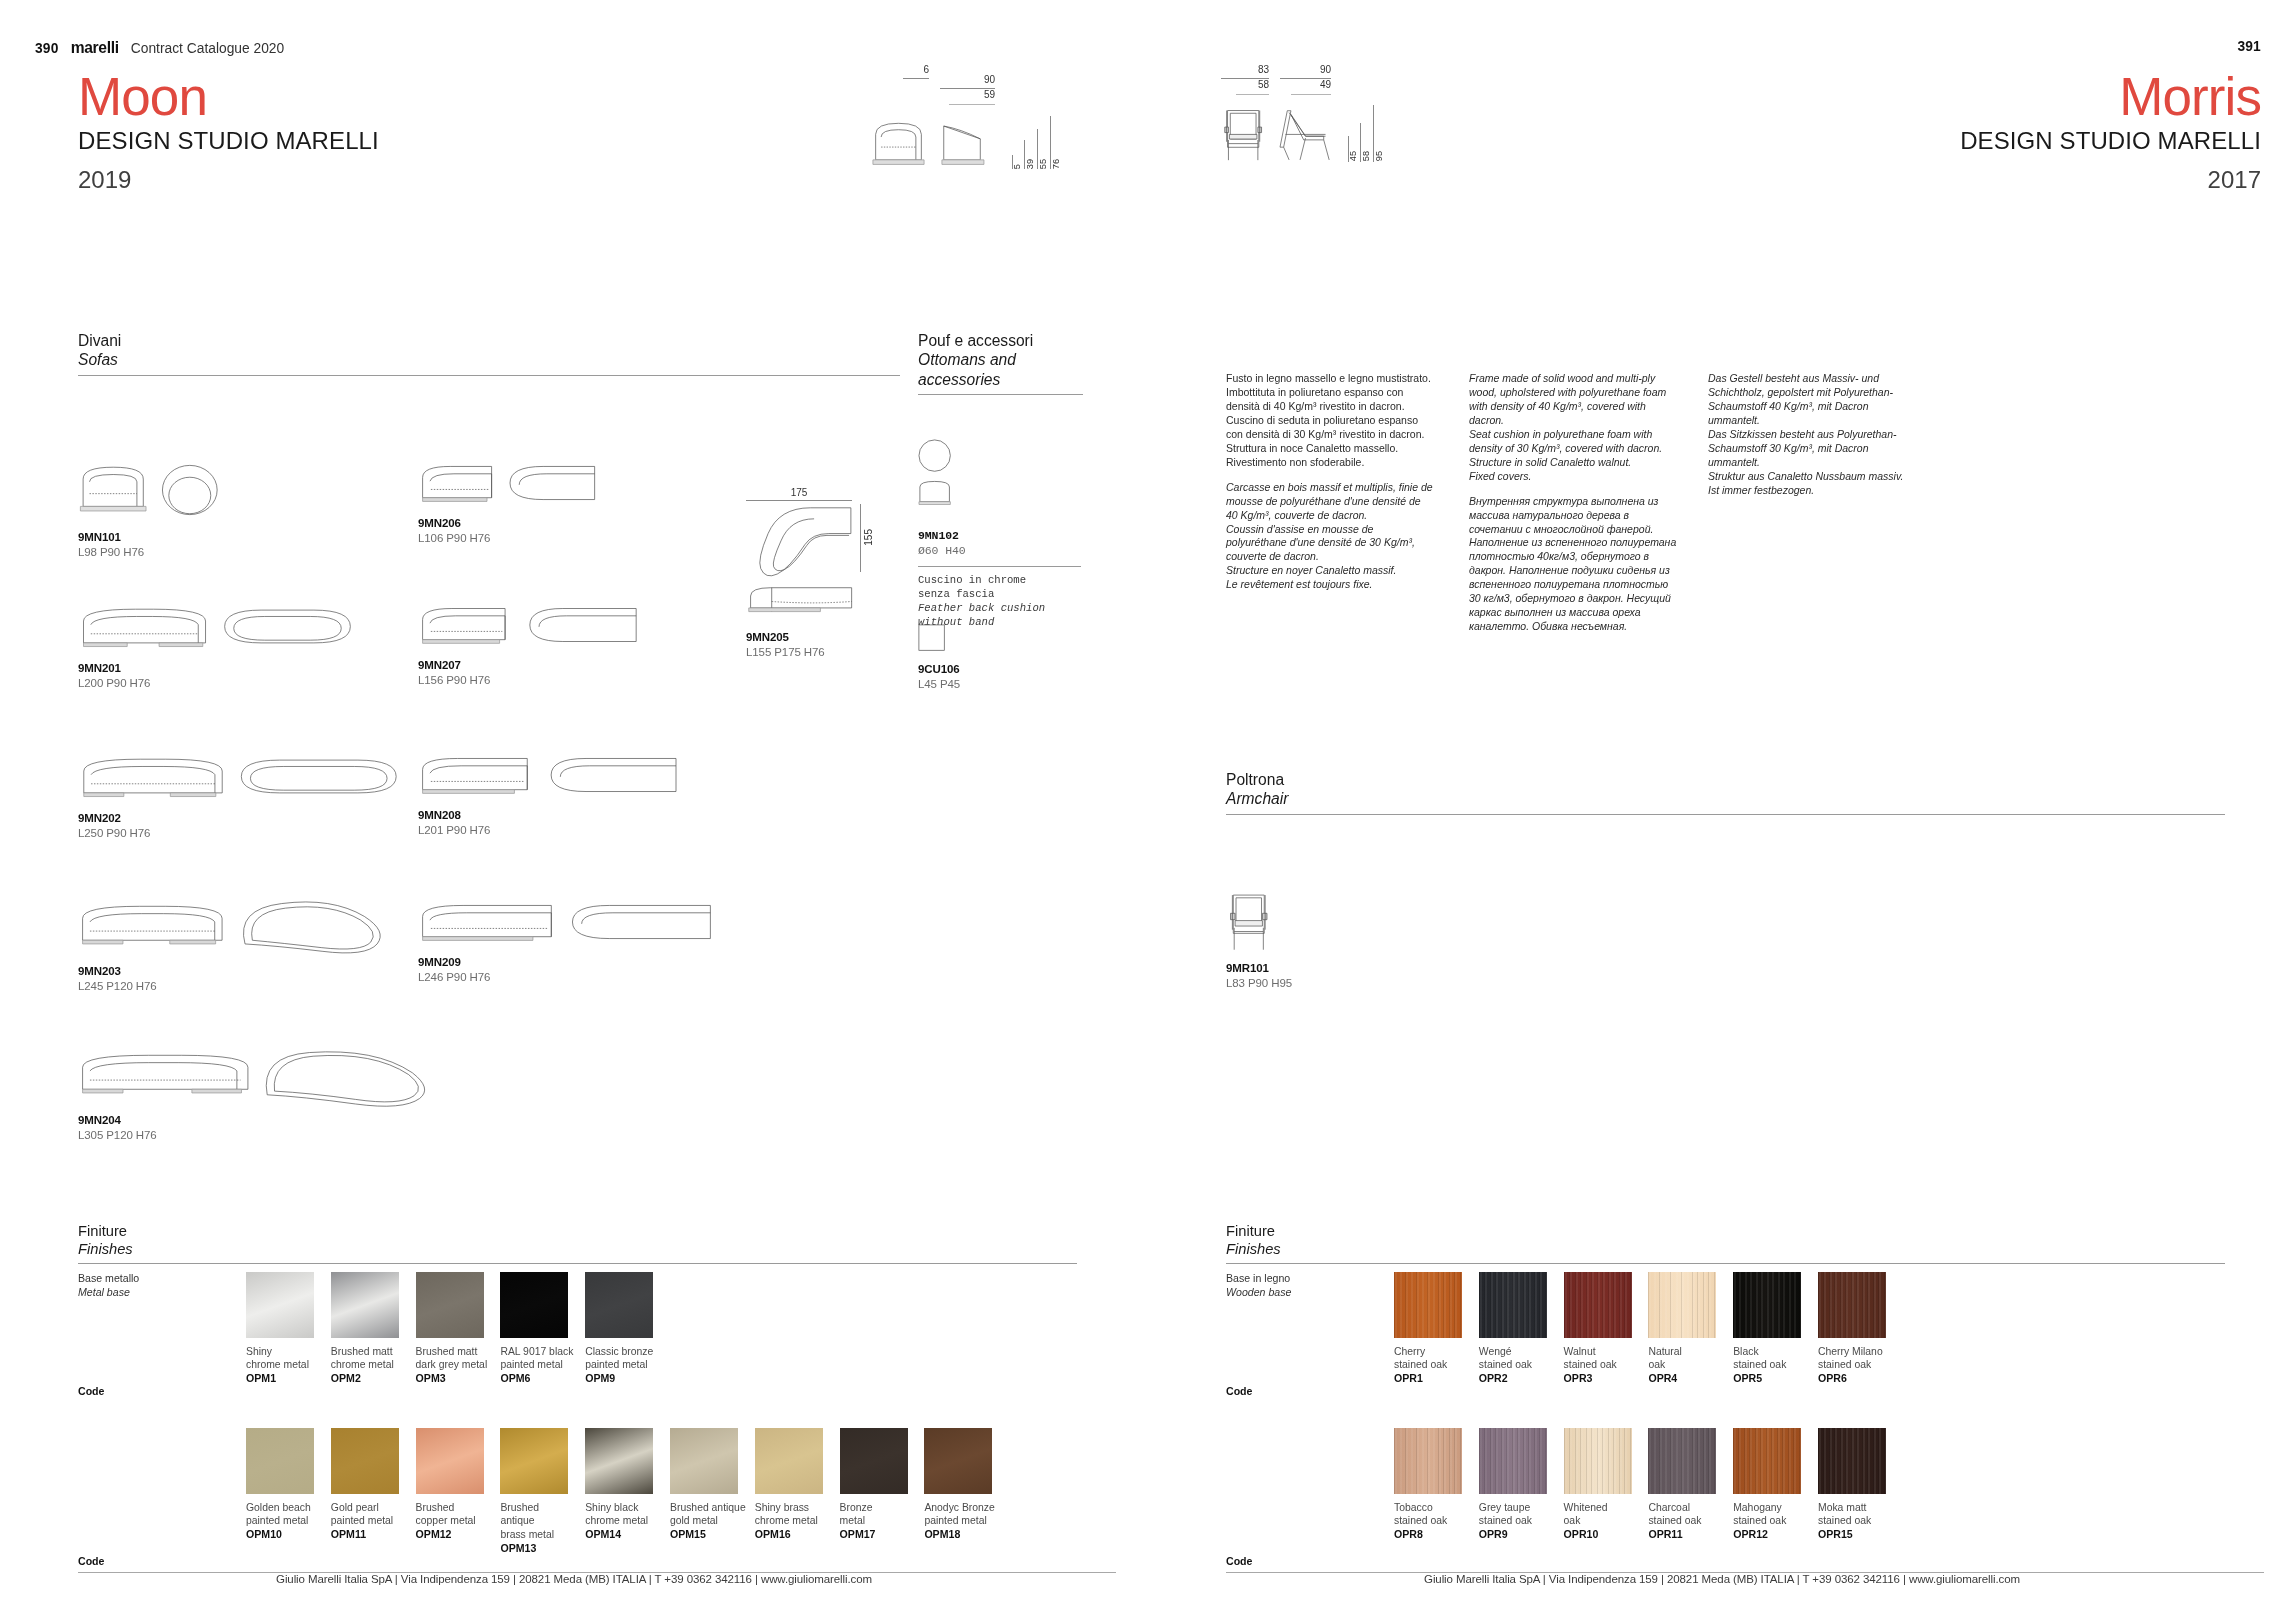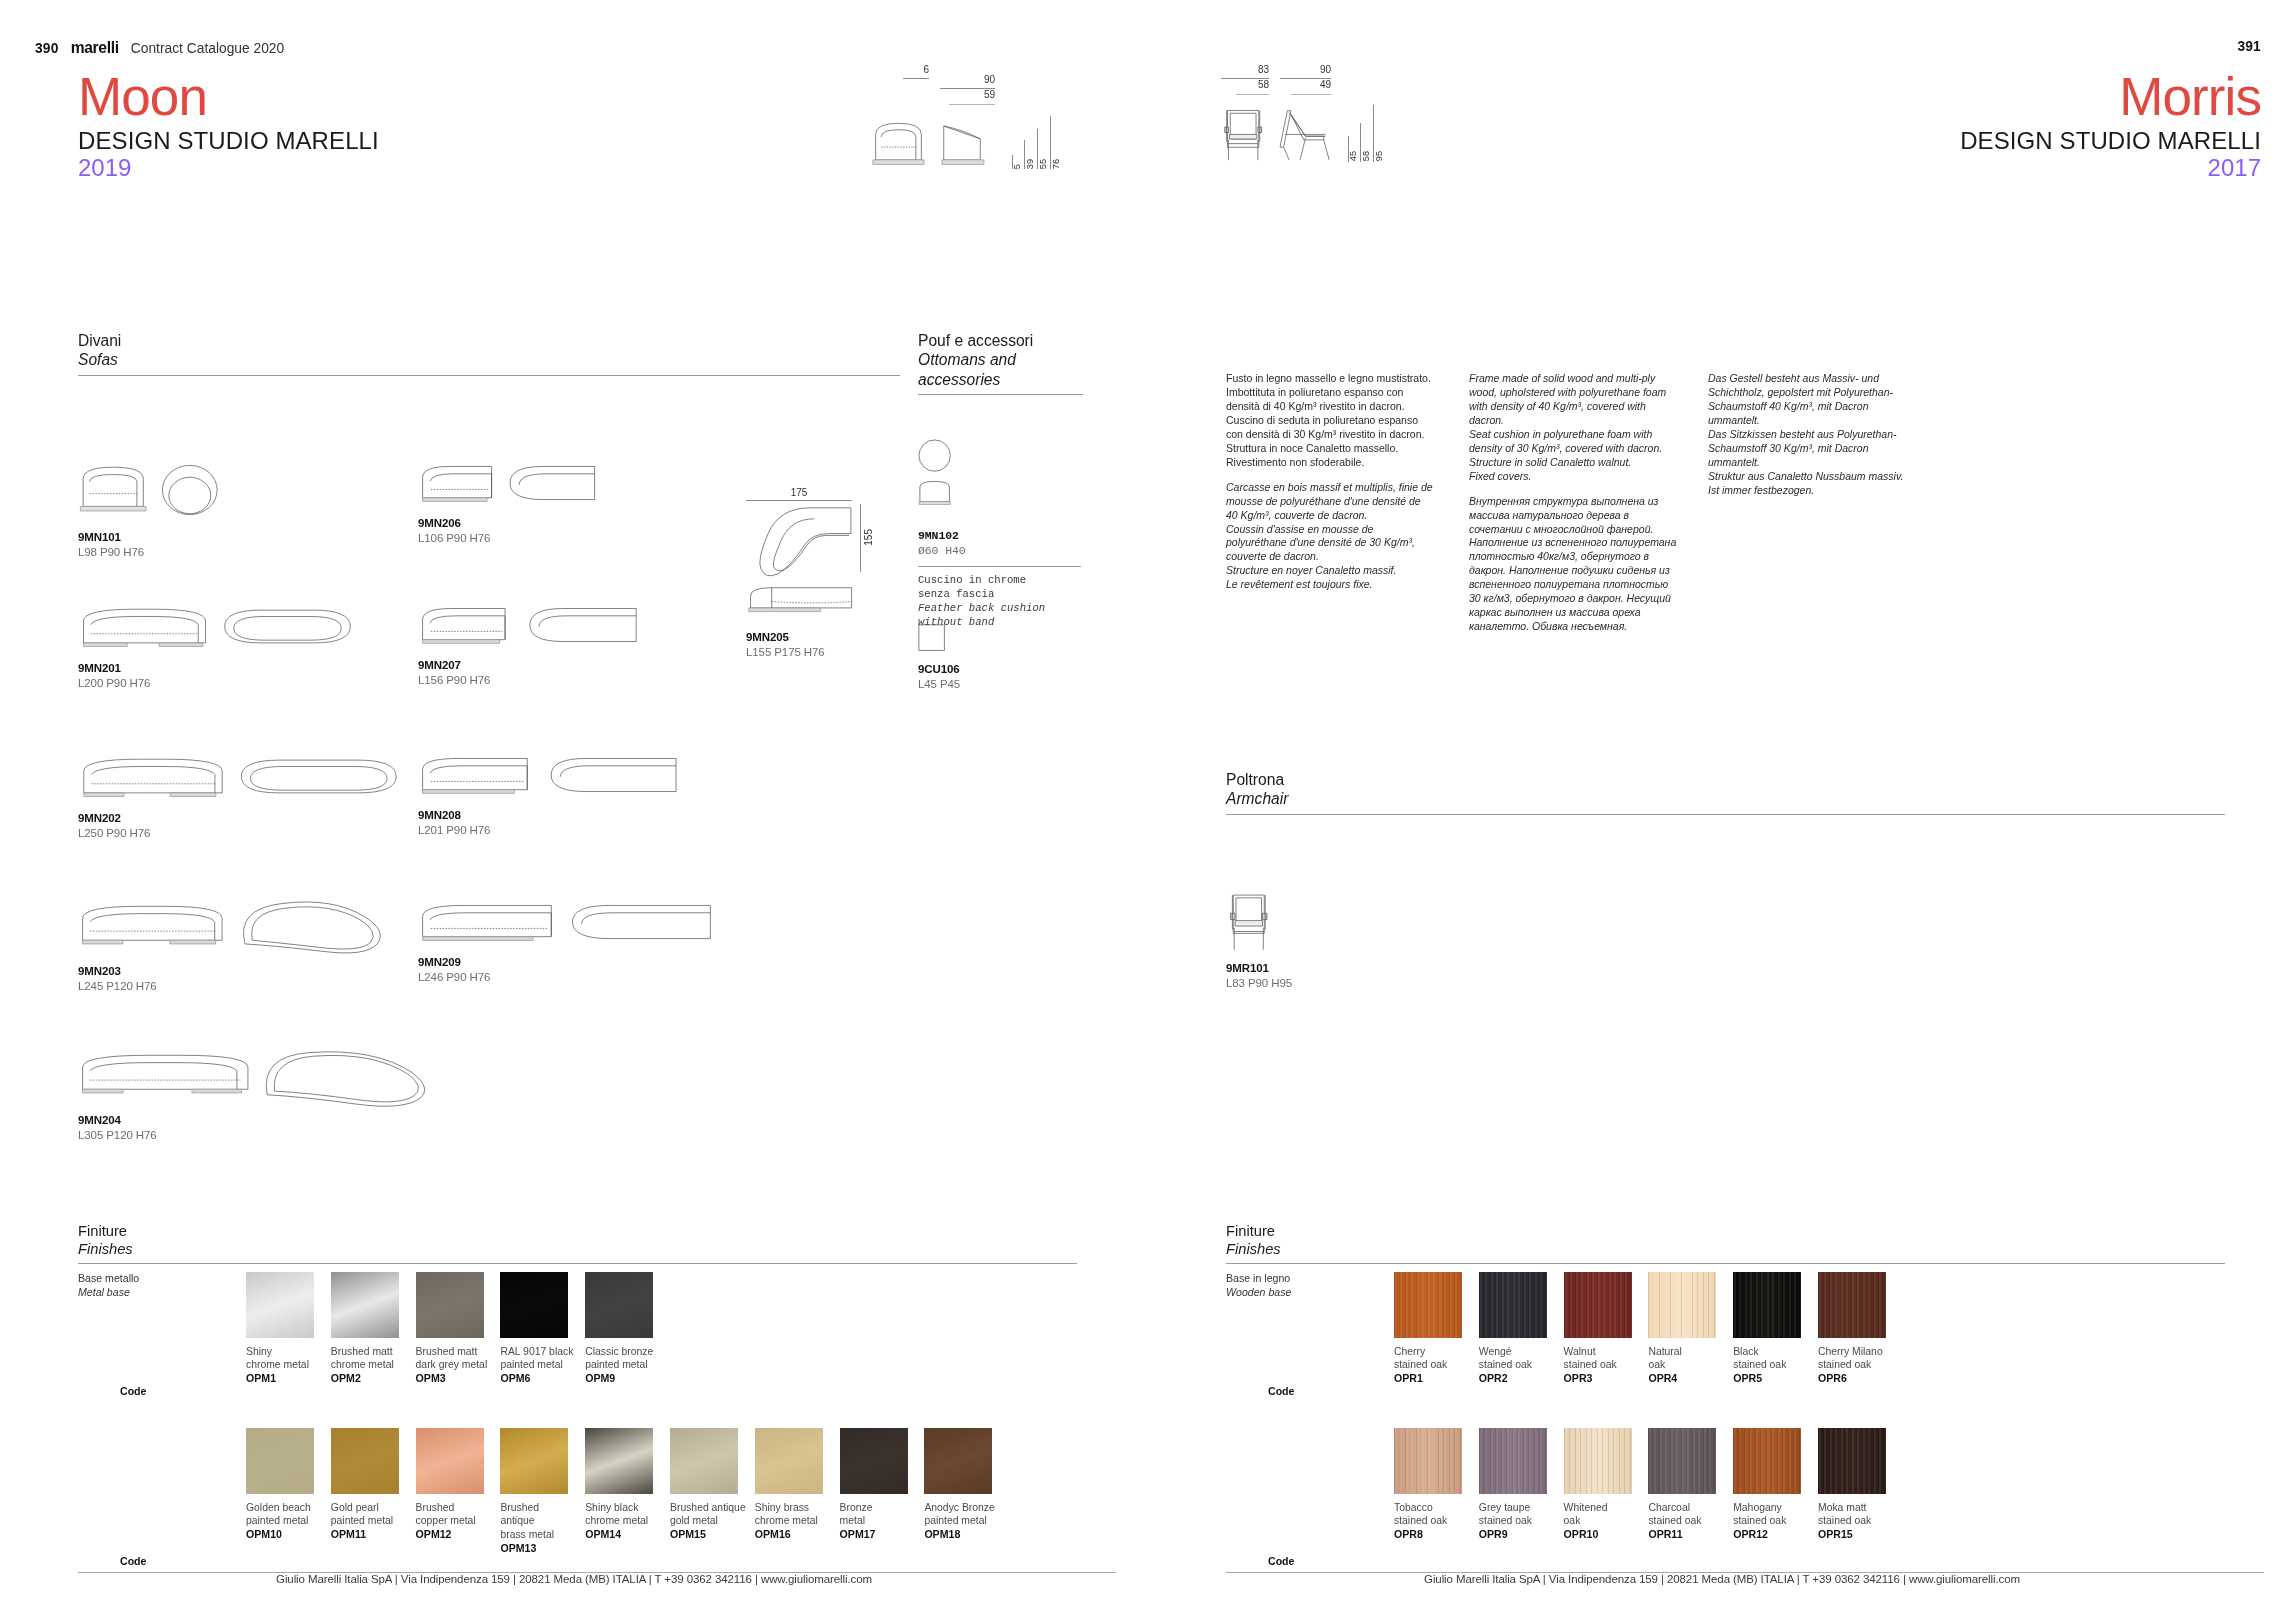--- a/index.html
+++ b/index.html
@@ -20,21 +20,21 @@
   .hdr-r { right: 35px; }
   .pgnum { font-size: 13.8px; font-weight: bold; color: #111; letter-spacing: 0.2px; }
   .brand { font-size: 15.6px; font-weight: bold; color: #111; letter-spacing: -0.3px; }
   .cat { font-size: 13.8px; color: #333; font-weight: 400; }
 
   .title-block { position: absolute; top: 72px; }
   .title-left { left: 78px; text-align: left; }
   .title-right { right: 35px; text-align: right; }
   .fam-name { font-size: 53px; color: #e0493f; font-weight: 300; line-height: .95; letter-spacing: -0.9px; }
   .fam-designer { font-size: 24px; color: #1a1a1a; font-weight: 300; line-height: 1.12; letter-spacing: 0.1px; margin-top: 5.5px; }
-  .fam-year { font-size: 24px; color: #8b5cf6; font-weight: 300; line-height: 1.12; }
+  .fam-year { font-size: 24px; color: #404040; font-weight: 300; line-height: 1.12; margin-top: 12px; }
 
   
   .dims { position: absolute; top: 64px; display: flex; align-items: flex-end; gap: 11px; }
   .dims-moon { left: 868px; }
   .dimcol { display: flex; flex-direction: column; align-items: flex-end; }
   .dimnum { font-size: 10px; color: #333; text-align: right; line-height: 1.25; }
   .dimrule { border-top: 0.9px solid #8a8a8a; }
   .dimrule2 { border-top: 0.9px solid #b5b5b5; }
   .vdims { display: flex; align-items: flex-end; height: 55px; gap: 1.8px; margin-left: 5.5px; }
   .vd { display: flex; align-items: flex-end; gap: 0.9px; }
@@ -62,21 +62,21 @@
   .desc p { margin: 0 0 11px 0; }
   .desc .it { font-style: italic; }
 
   
   .fin-head { position: absolute; }
   .fin-title-it { font-size: 14.7px; color: #1a1a1a; line-height: 1.22; }
   .fin-title-en { font-size: 14.7px; color: #1a1a1a; font-style: italic; line-height: 1.22; }
   .fin-rule { border-top: 0.9px solid #9a9a9a; }
   .fin-cat { position: absolute; font-size: 10.6px; color: #333; line-height: 1.3; }
   .fin-cat i { font-style: italic; }
-  .code-lbl { position: absolute; font-size: 10.6px; font-weight: bold; color: #111; margin-left: 42px; }
+  .code-lbl { position: absolute; font-size: 10.6px; font-weight: bold; color: #111; }
   .sw-row { position: absolute; display: flex; }
   .sw-cell { width: 83px; margin-right: 1.8px; }
   .sw { width: 68px; height: 66px; }
   .sw-txt { font-size: 10.4px; color: #4a4a4a; line-height: 1.26; margin-top: 7.3px; }
   .sw-code { font-size: 10.6px; font-weight: bold; color: #111; margin-top: 0.9px; }
 
   .footer { position: absolute; bottom: 39px; left: 0; right: 0; text-align: center;
             font-size: 11.5px; color: #3a3a3a; letter-spacing: -0.1px; }
   .footer-rule { position: absolute; border-top: 0.9px solid #a8a8a8; }
 </style>

